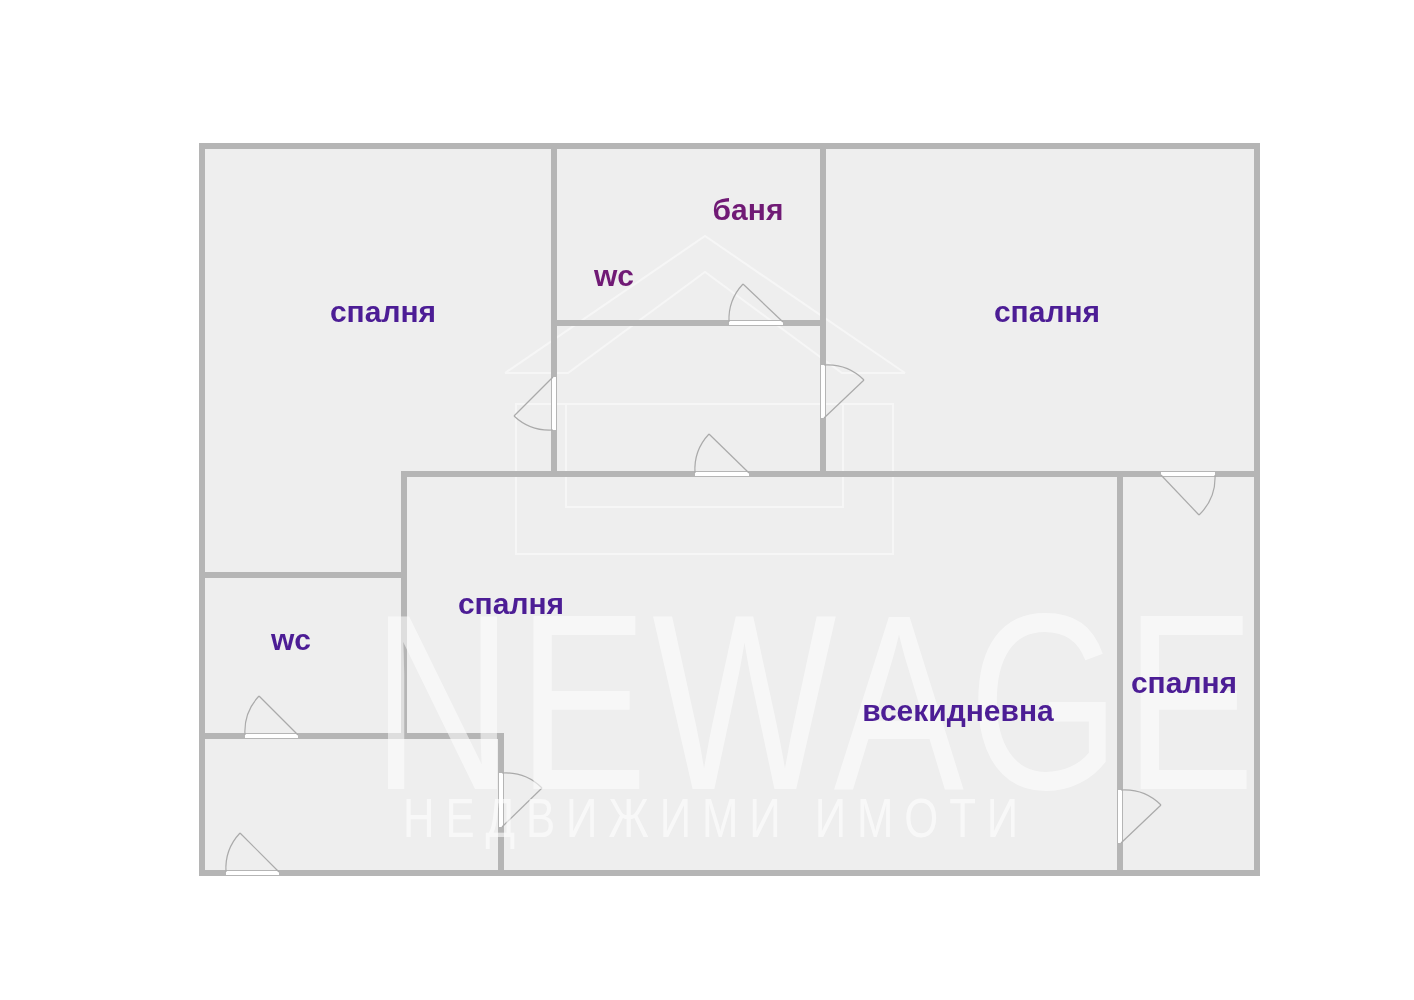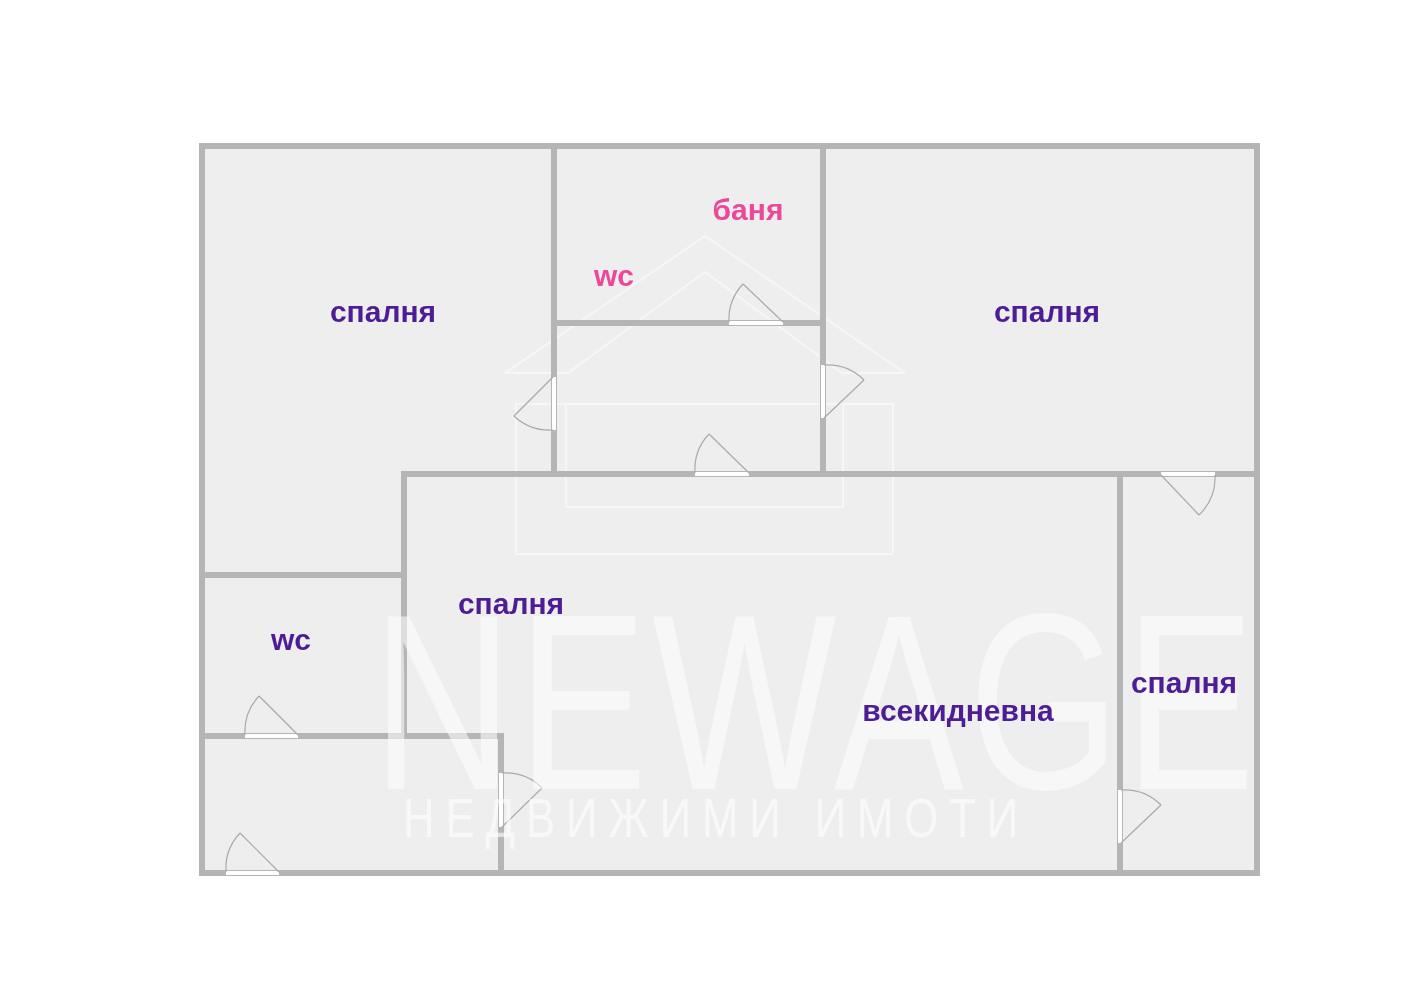--- a/index.html
+++ b/index.html
@@ -8,21 +8,21 @@
     .room-label {
       position: absolute;
       font-family: "Liberation Sans", "DejaVu Sans", sans-serif;
       font-weight: bold;
       font-size: 30px;
       color: #4c1d95;
       white-space: nowrap;
       line-height: 1;
       transform: translate(-50%, -50%);
     }
-    .room-label.gray { color: #ec4899; }
+    .room-label.gray { color: #701a75; }
     .wm-big {
       position: absolute;
       font-family: "Liberation Sans", sans-serif;
       font-size: 250px;
       color: rgba(255,255,255,0.55);
       letter-spacing: 6px;
       line-height: 1;
       transform: scaleX(0.78);
       transform-origin: left top;
     }

